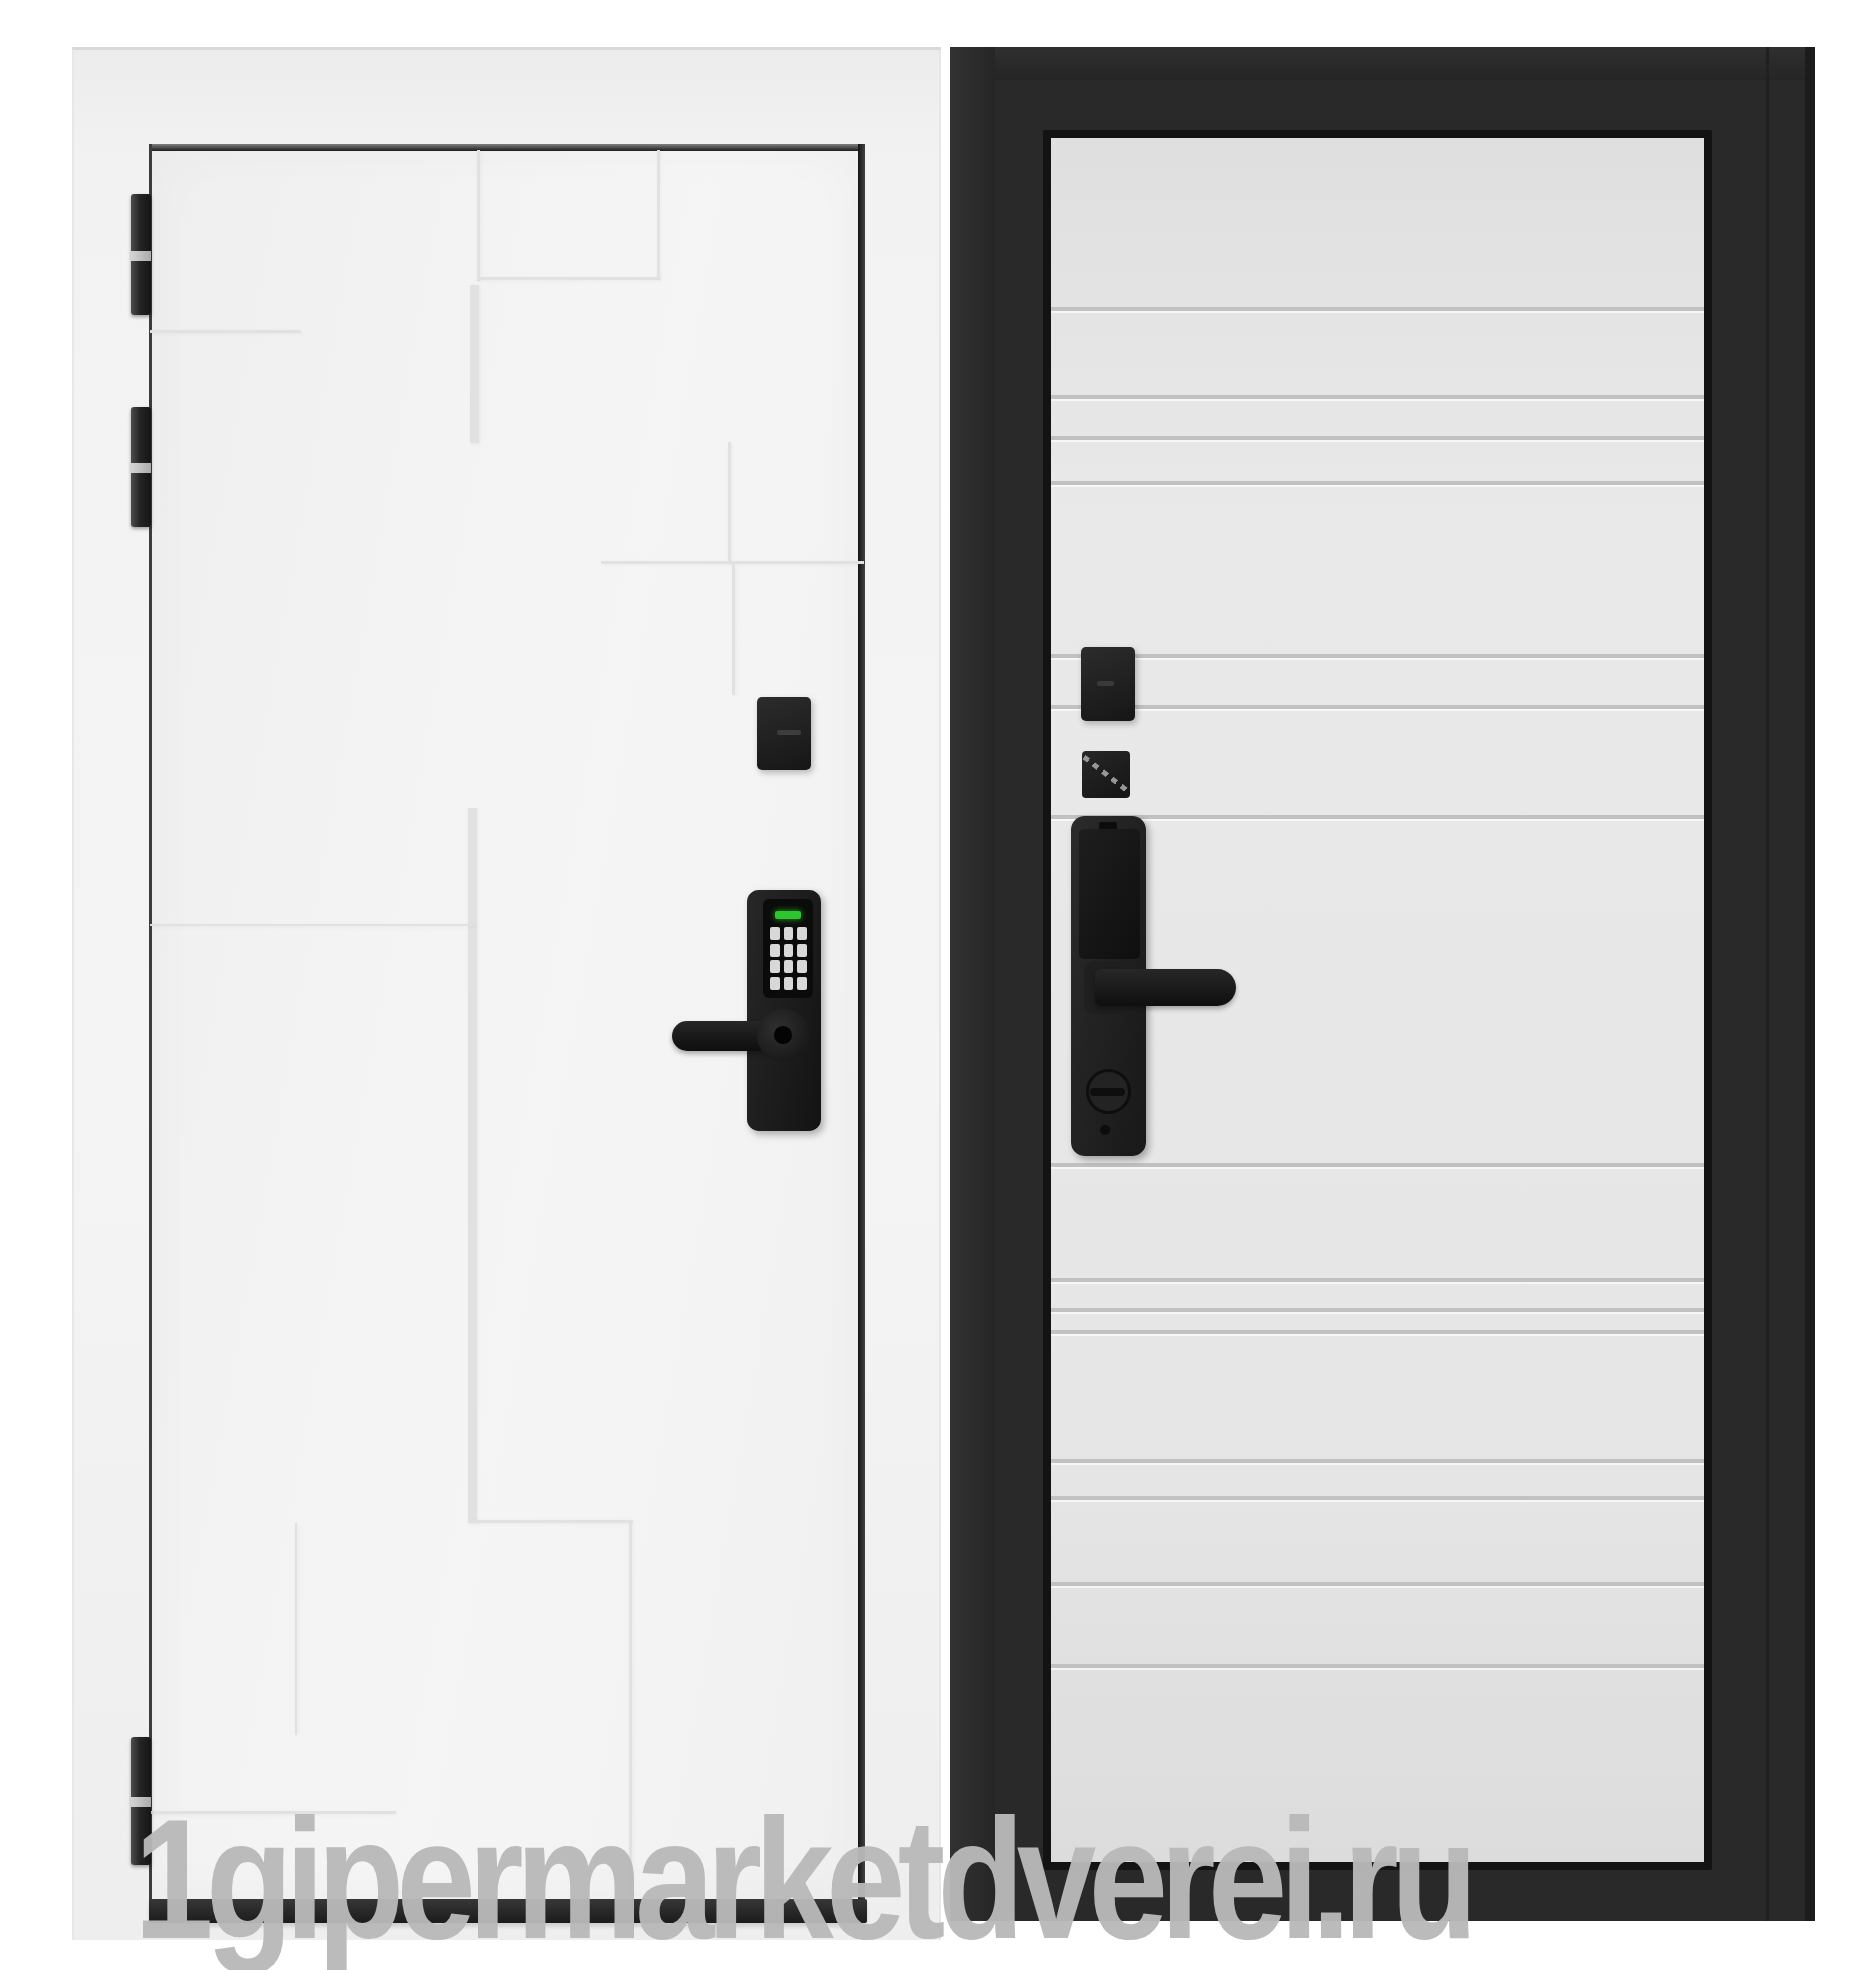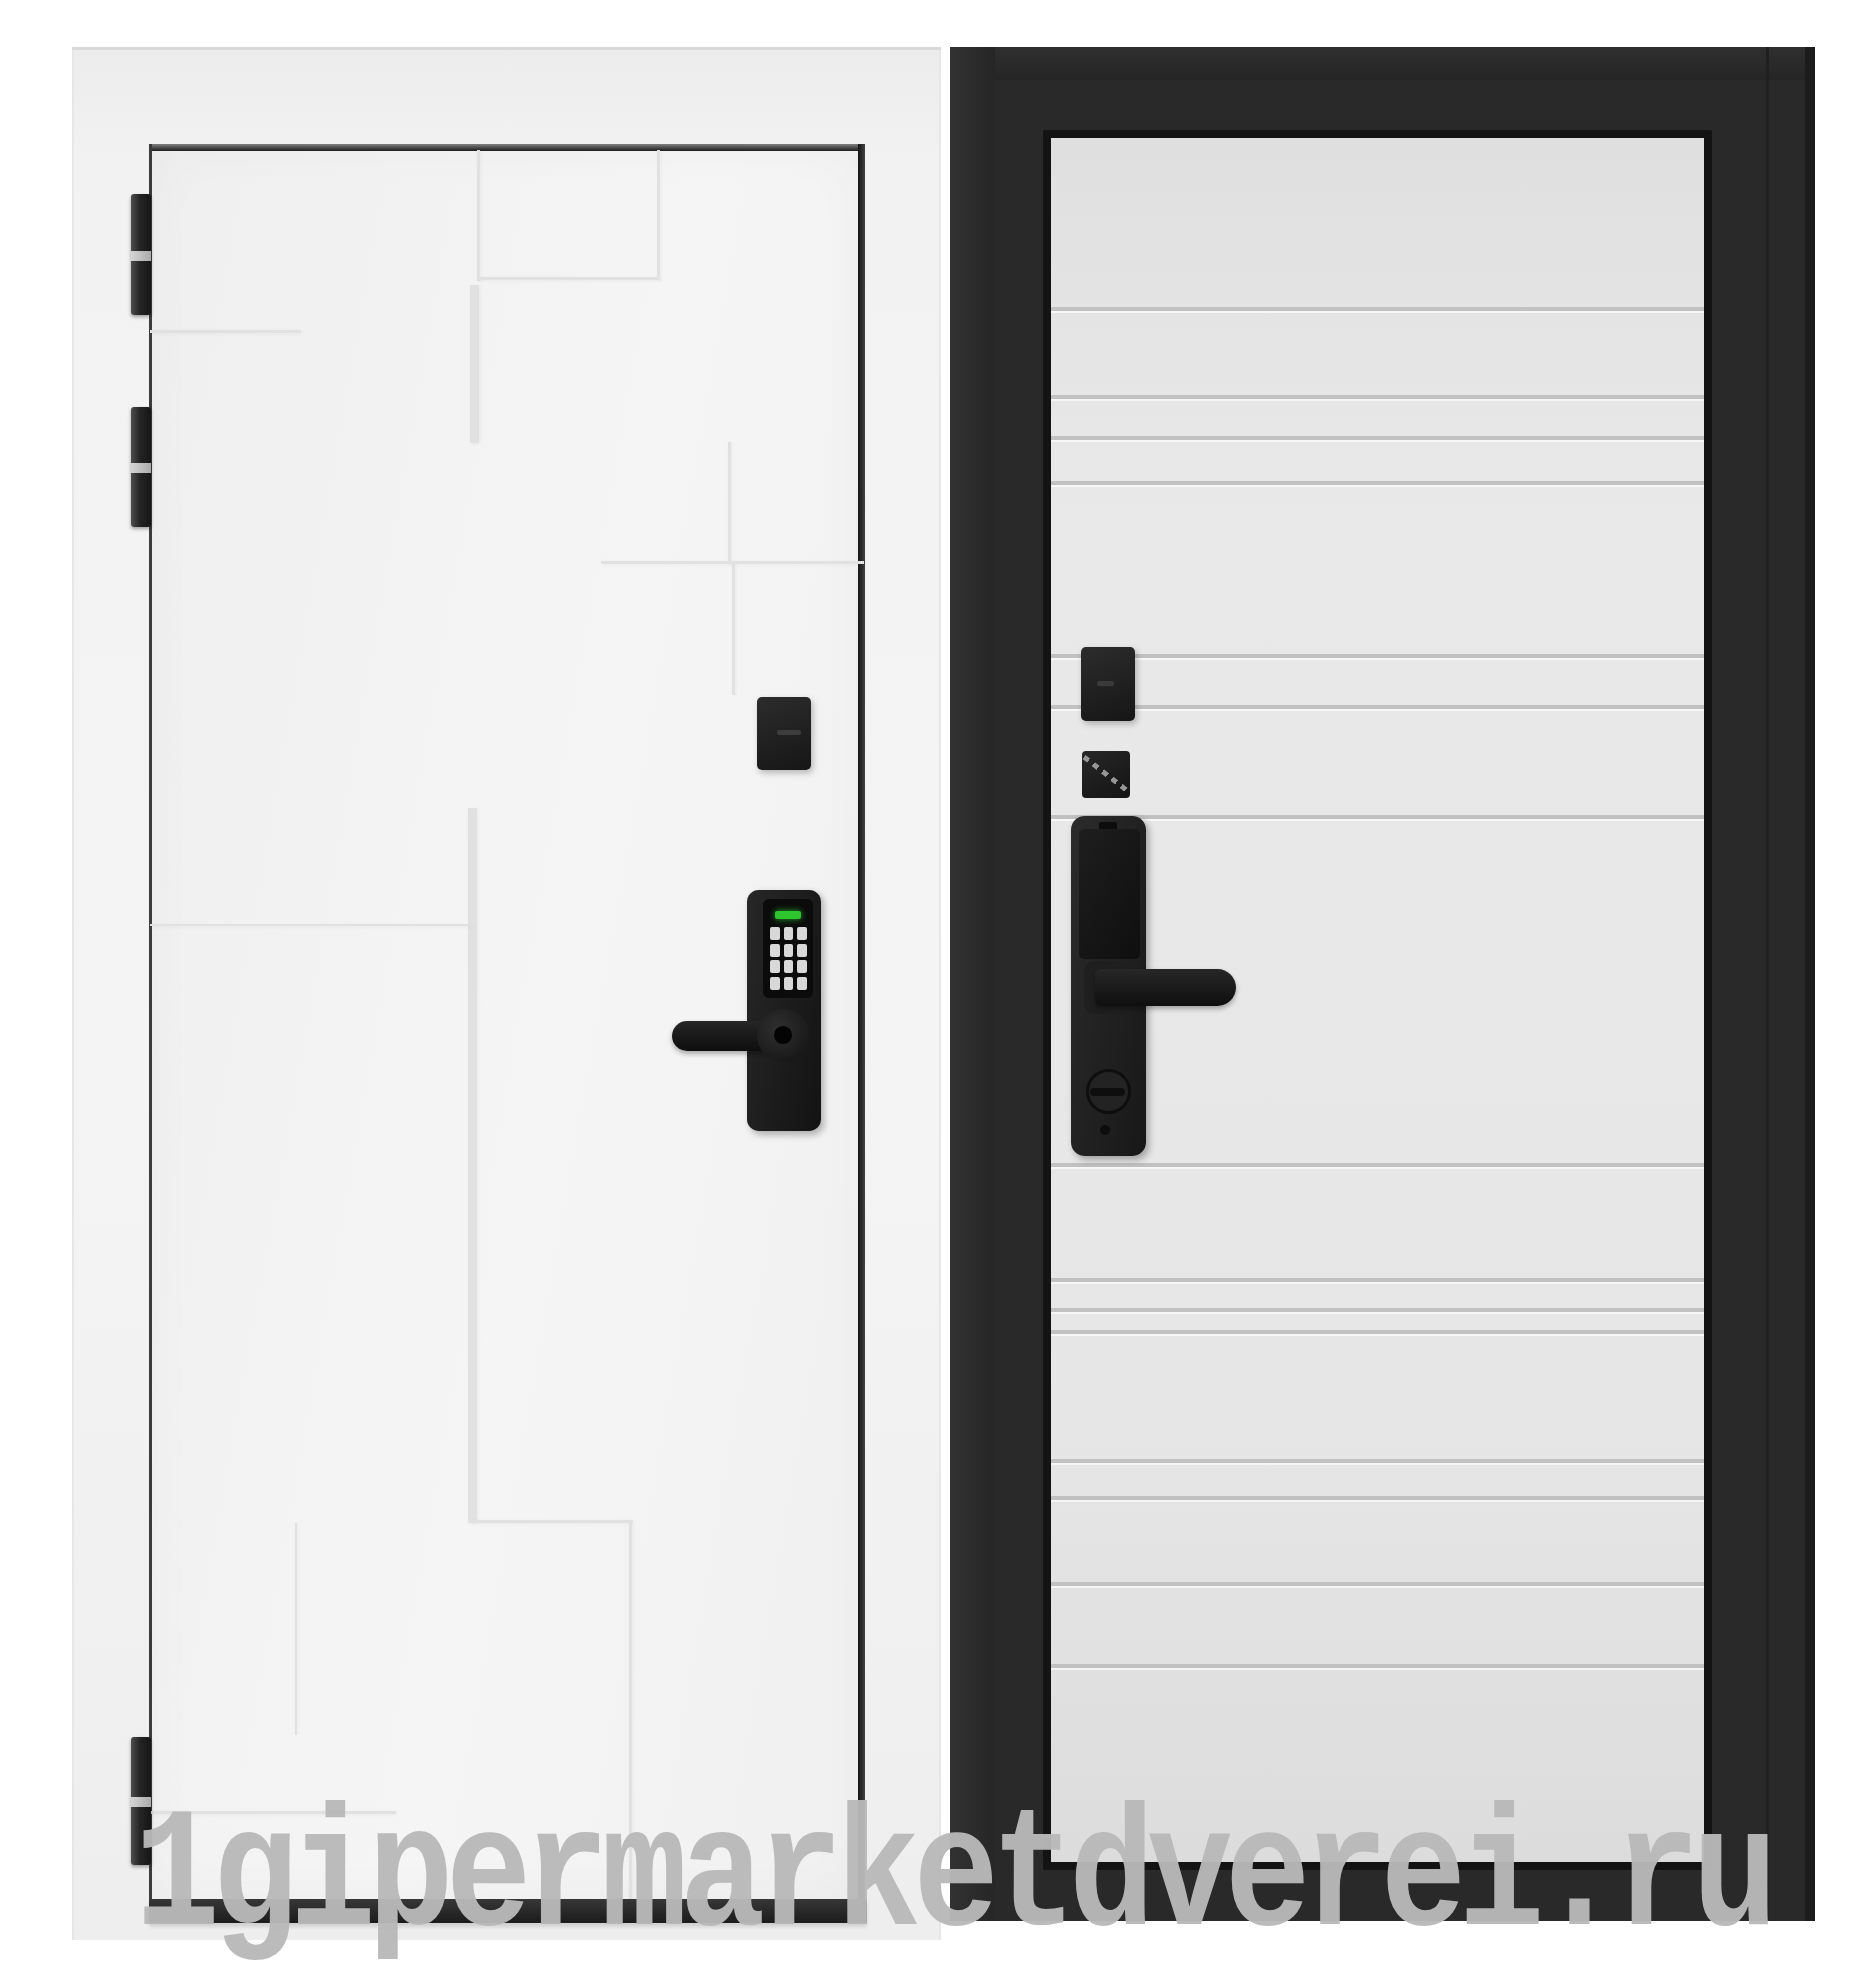--- a/index.html
+++ b/index.html
@@ -1,17 +1,17 @@
 <!DOCTYPE html>
 <html><head>
 <meta charset="utf-8">
 <style>
   html,body{margin:0;padding:0;background:#ffffff;}
   #scene{position:relative;width:1860px;height:1970px;overflow:hidden;background:#ffffff;
-         font-family:Liberation Mono, monospace;}
+         font-family:Liberation Sans, sans-serif;}
   .abs{position:absolute;}
 
   
   #ljamb{left:72px;top:47px;width:869px;height:1893px;z-index:1;
          background:linear-gradient(180deg,#ececec 0%,#f2f2f2 6%,#f4f4f4 55%,#eeeeee 100%);
          box-shadow:inset 0 3px 0 #d9d9d9, inset -2px 0 0 #e7e7e7, inset 2px 0 0 #e7e7e7;}
   #lleaf{left:149px;top:144px;width:715px;height:1757px;z-index:2;
          background:linear-gradient(100deg,#efefef 0%,#f5f5f5 55%,#f0f0f0 100%);
          box-shadow:inset 0 0 59px rgba(0,0,0,0.03);}
   #lleaf-top{left:149px;top:144px;width:715px;height:6.9px;z-index:3;

